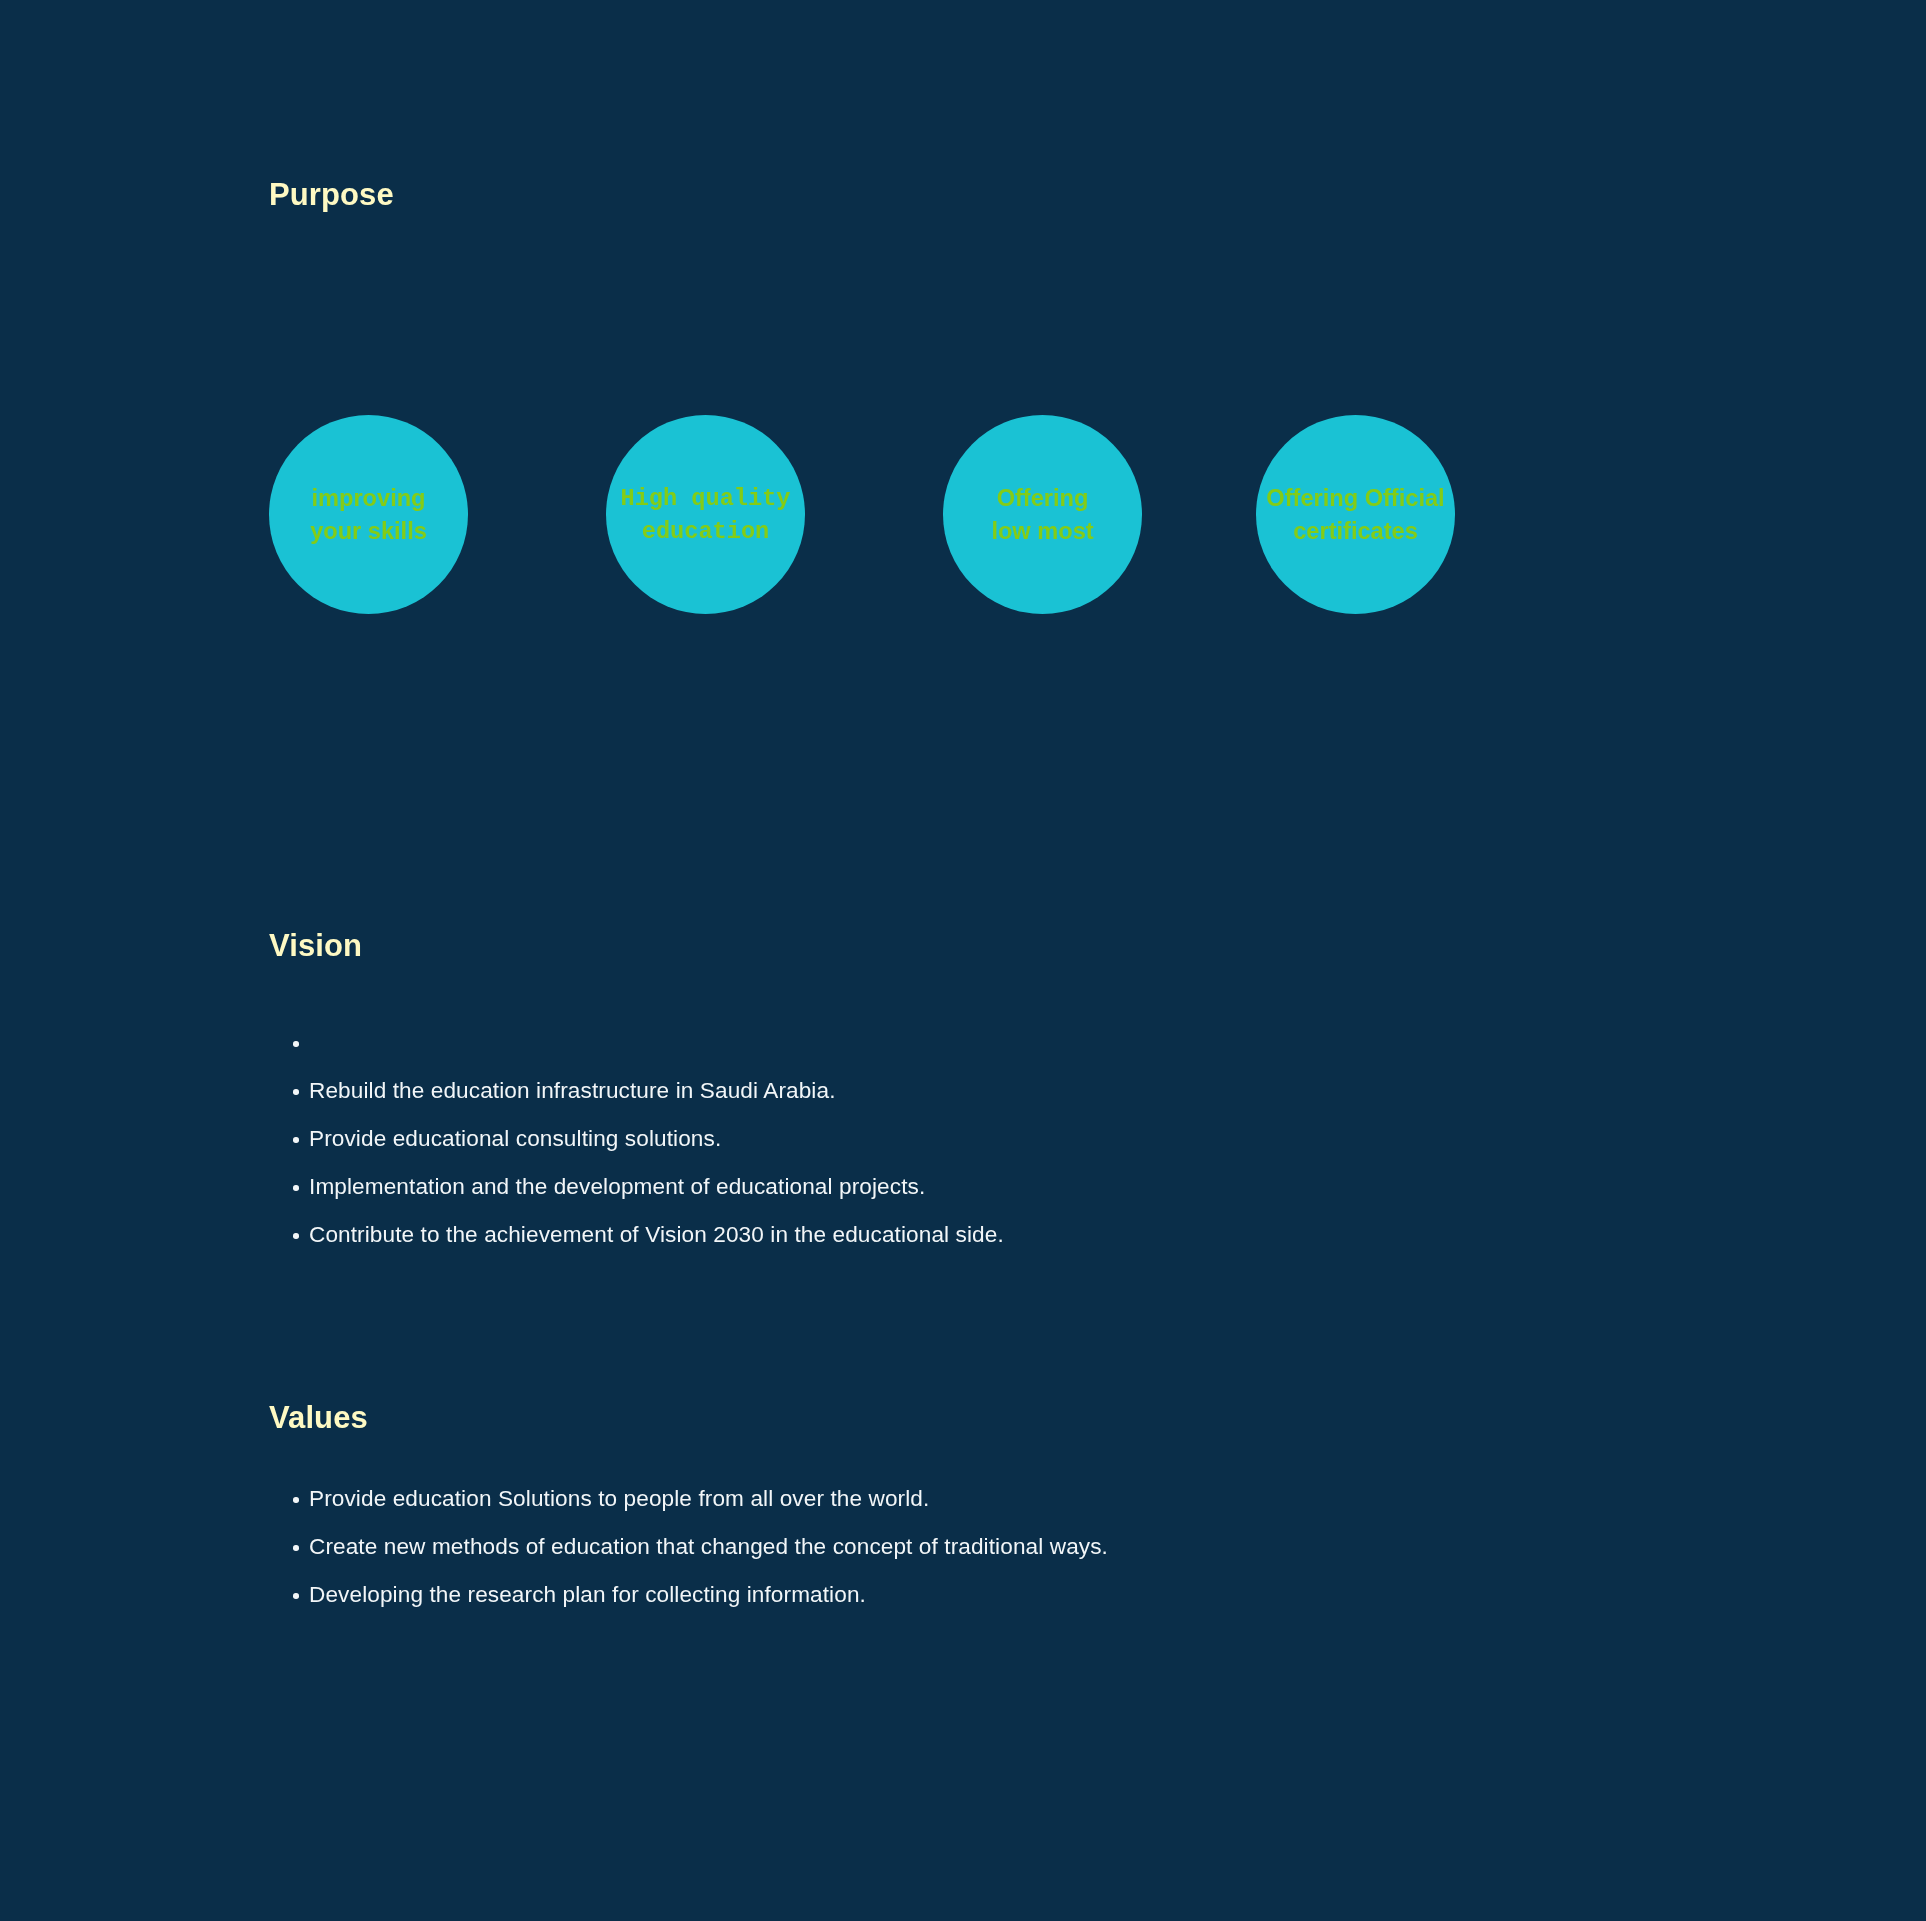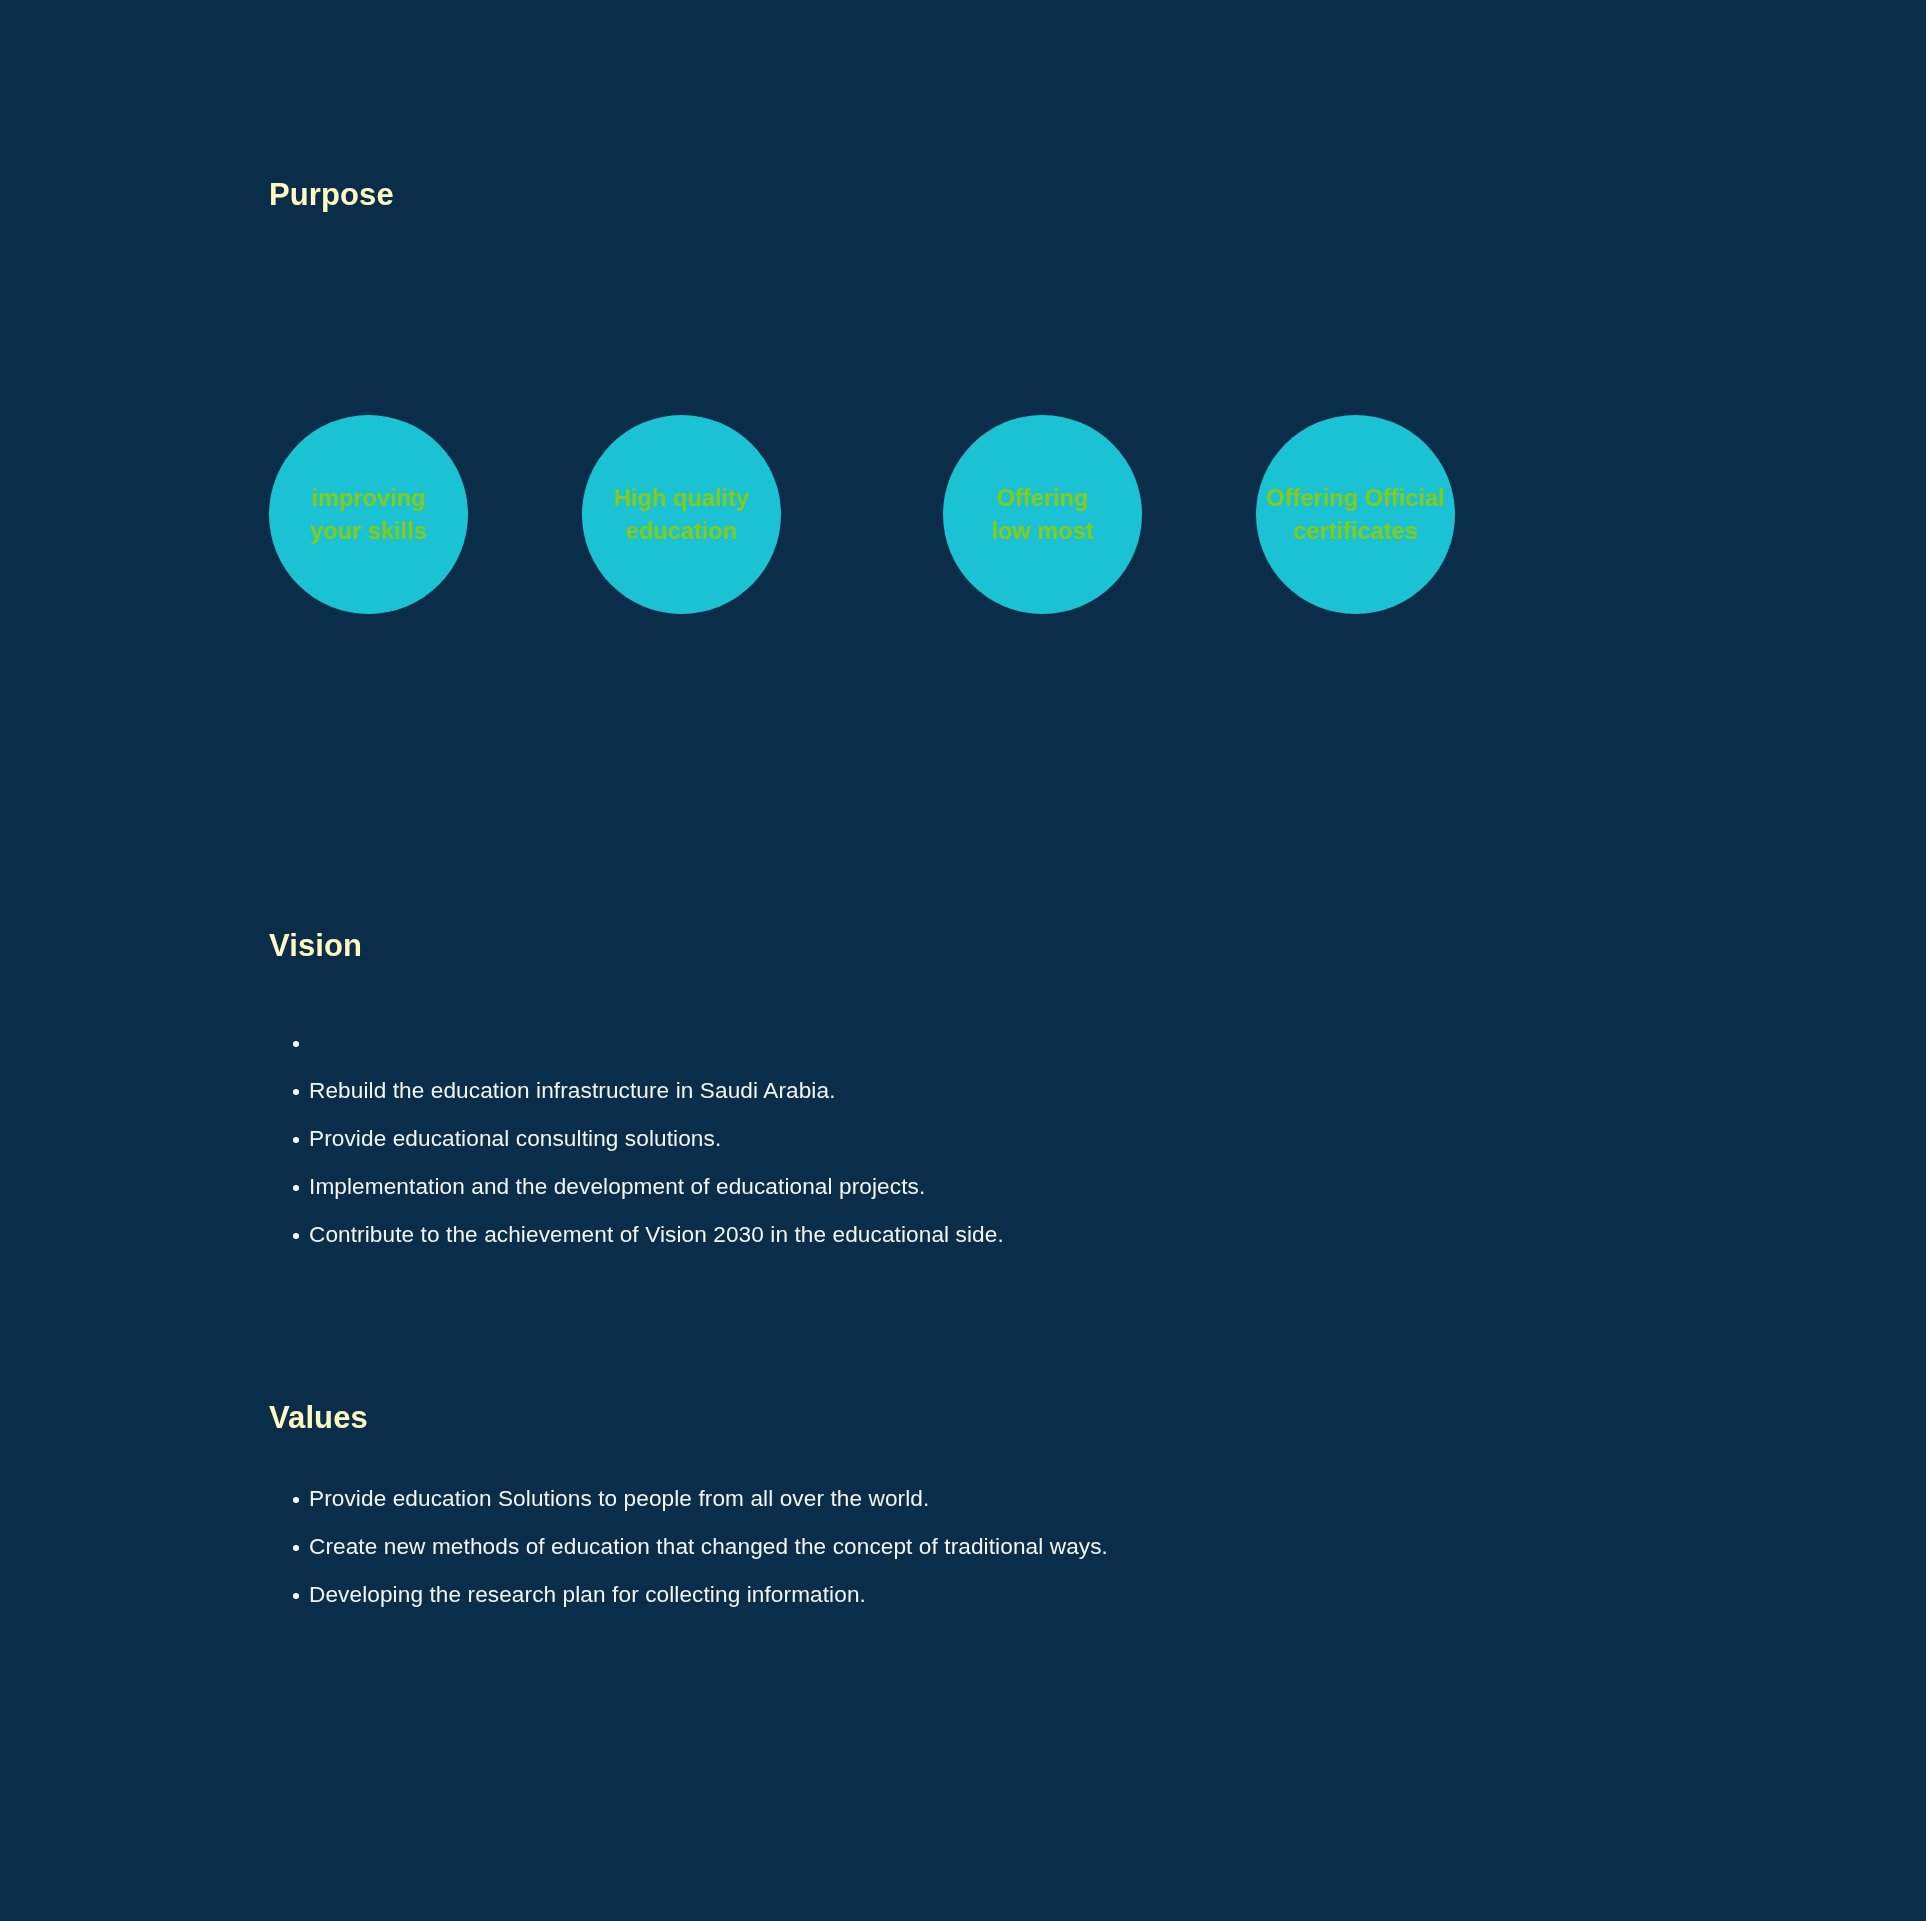--- a/index.html
+++ b/index.html
@@ -44,21 +44,21 @@
     width: 1926px;
     height: 201px;
   }
   .circle-wrap {
     position: absolute;
     top: 0;
     width: 199px;
     height: 199px;
   }
   .circle-wrap.c1 { left: 269px; }
-  .circle-wrap.c2 { left: 582px; }
+  .circle-wrap.c2 { left: 606px; font-family: Liberation Mono, monospace; }
   .circle-wrap.c3 { left: 943px; }
   .circle-wrap.c4 { left: 1256px; }
 
   .circle-shape {
     position: absolute;
     inset: 0;
     border-radius: 50%;
     background: #1AC2D4;
   }
   .circle-label {

